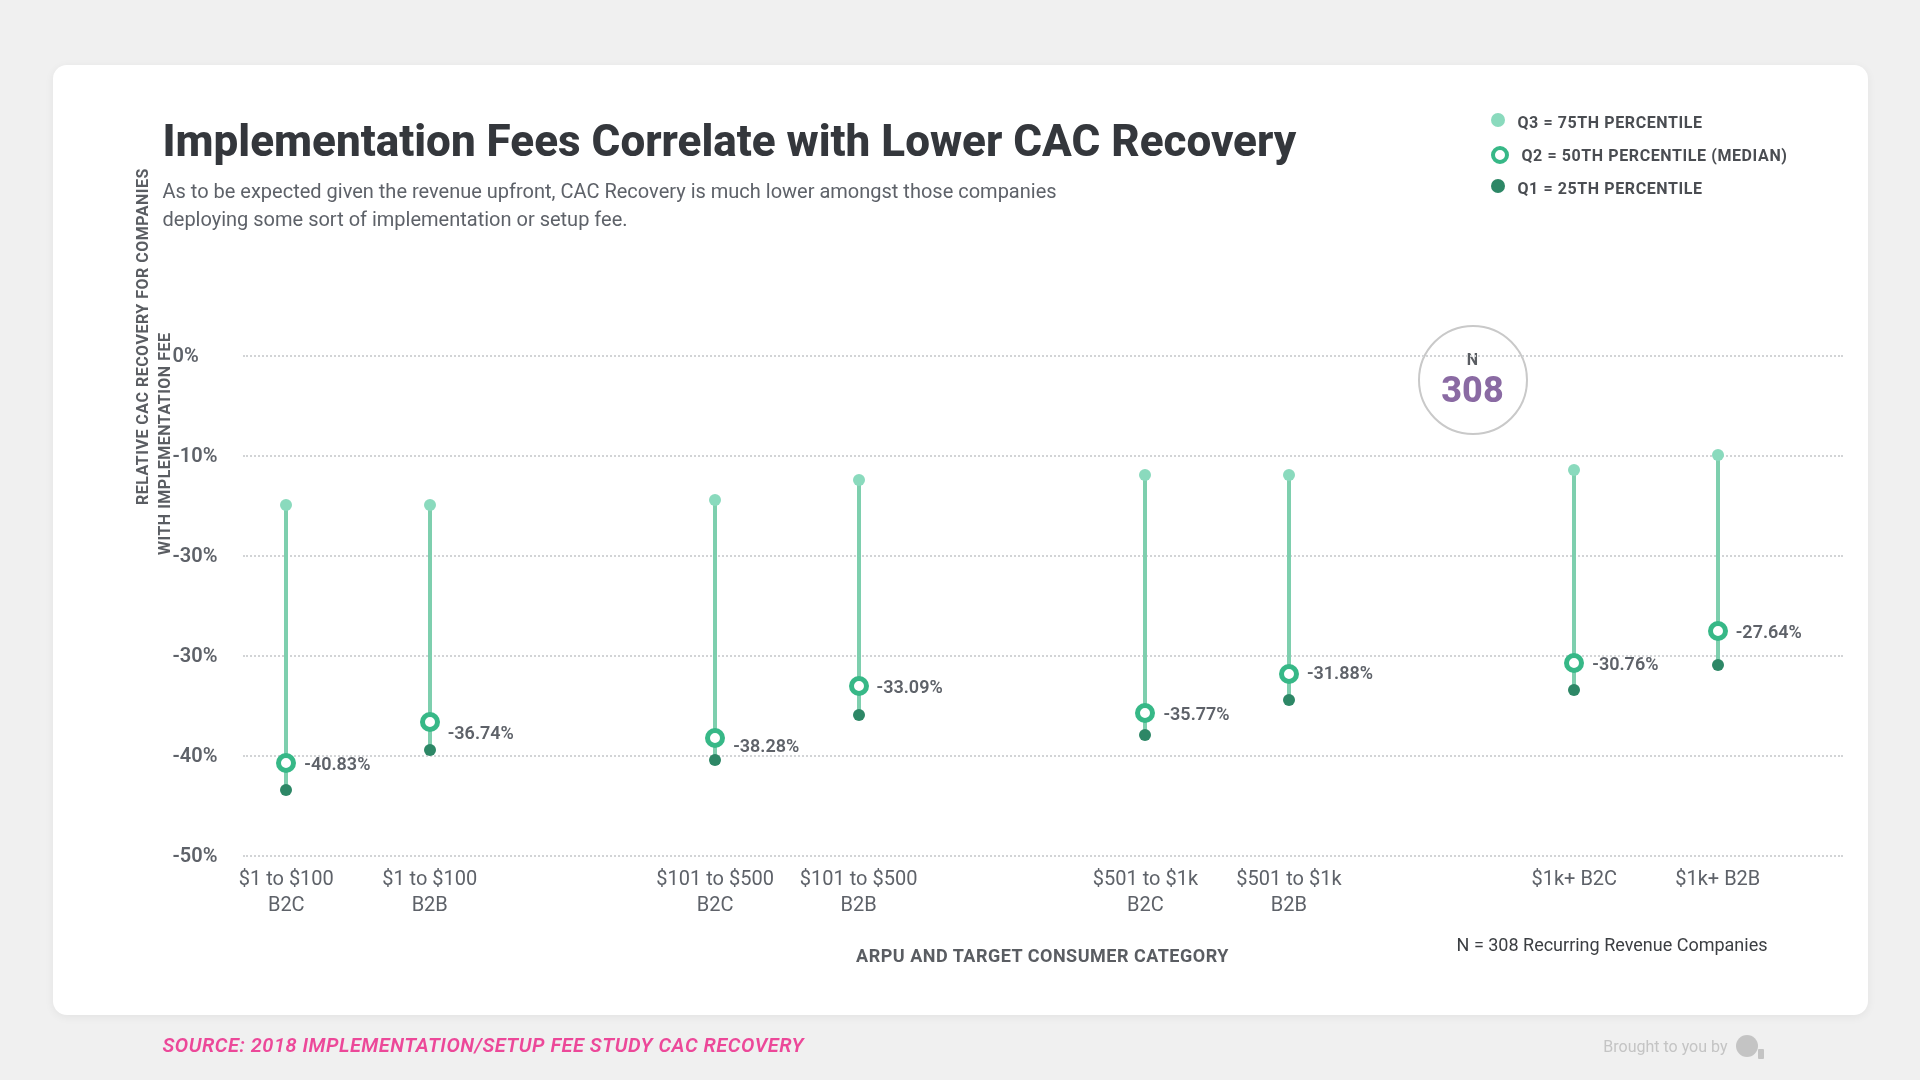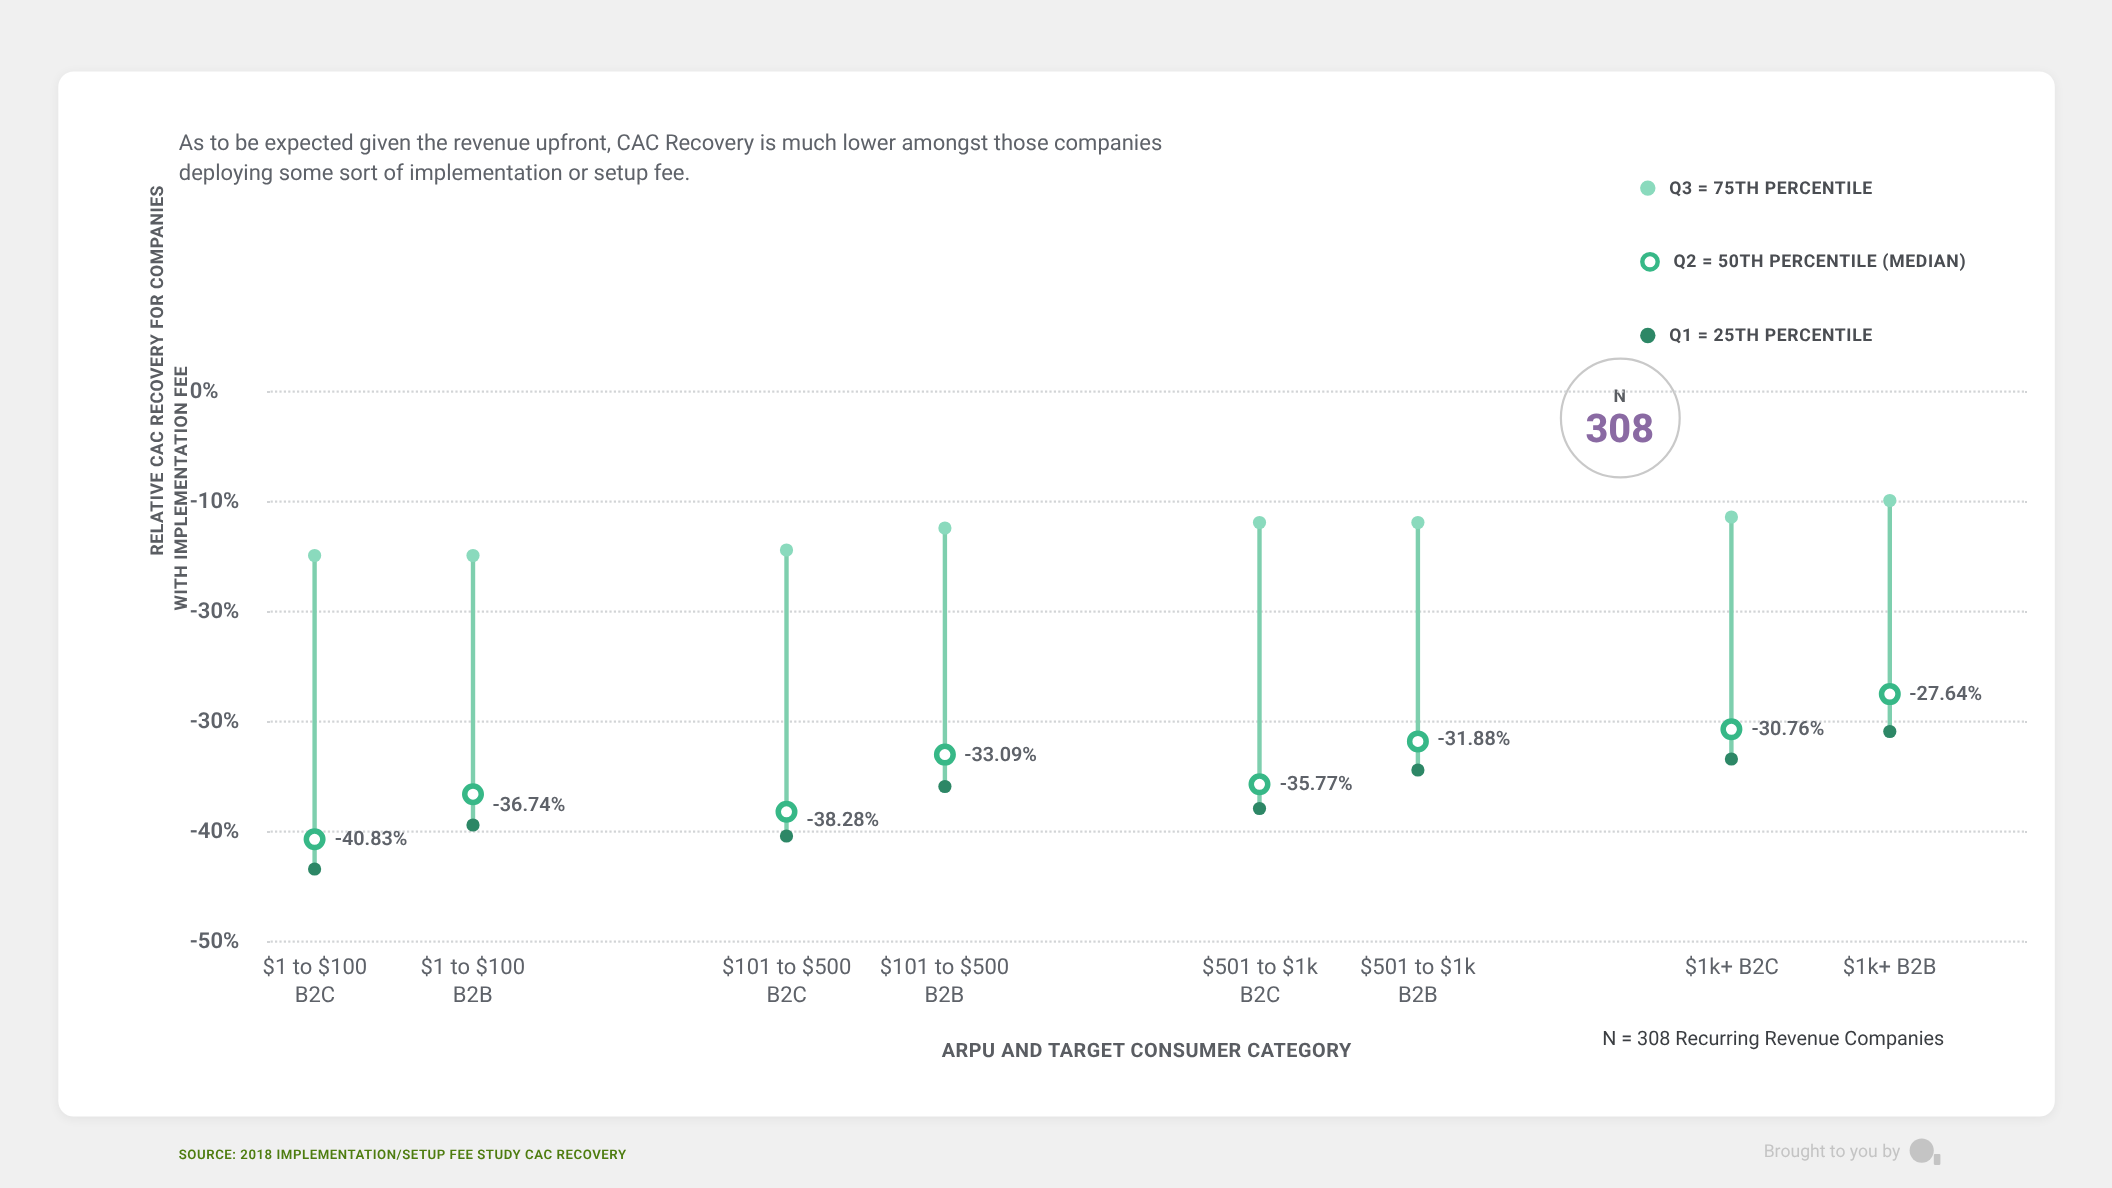--- a/index.html
+++ b/index.html
@@ -44,24 +44,23 @@
     position: absolute;
     top: 48px;
     right: 80px;
     font-size: 16px;
     font-weight: 700;
     color: #4a4d52;
     letter-spacing: 0.6px;
   }
   .legend-row {
     display: flex;
-    align-items: center;
+    align-items: flex-start;
     gap: 12px;
     margin-bottom: 14px;
-    margin-top: 48px;
   }
   .swatch-q3 { width:14px; height:14px; border-radius:50%; background:#8adabd; }
   .swatch-q2 { width:18px; height:18px; border-radius:50%; border:4px solid #37b887; background:#fff; }
   .swatch-q1 { width:14px; height:14px; border-radius:50%; background:#2d8766; }
   .n-badge {
     position: absolute;
     top: 260px;
     right: 340px;
     width: 110px; height:110px;
     border:2px solid #c9c9c9;
@@ -163,42 +162,44 @@
     position:absolute;
     right: 100px;
     bottom: 60px;
     font-size:18px;
     color:#3b3e42;
   }
   .source {
     position:absolute;
     left: 110px;
     bottom: -42px;
-    font-size:12px;
-    color:#4d7c0f;
+    font-size:20px;
+    color:#ec4899;
     font-weight:600;
     letter-spacing:0.5px;
+    font-style:italic;
   }
   .brought {
     position:absolute;
     right: 110px;
     bottom: -42px;
     font-size:16px;
     color:#c4c4c4;
     display:flex;
     align-items:center;
     gap:8px;
   }
   .logo-dot { width:22px; height:22px; border-radius:50%; background:#c4c4c4; position:relative;}
   .logo-dot::after { content:""; position:absolute; right:-6px; bottom:-2px; width:6px; height:10px; background:#c4c4c4; border-radius:1px;}
 </style>
 </head>
 <body>
 
 <div class="card">
+  <div class="title">Implementation Fees Correlate with Lower CAC Recovery</div>
   <div class="subtitle">As to be expected given the revenue upfront, CAC Recovery is much lower amongst those companies deploying some sort of implementation or setup fee.</div>
 
   <div class="legend">
     <div class="legend-row">
       <span class="swatch-q3"></span>
       <span>Q3 = 75TH PERCENTILE</span>
     </div>
     <div class="legend-row">
       <span class="swatch-q2"></span>
       <span>Q2 = 50TH PERCENTILE (MEDIAN)</span>

